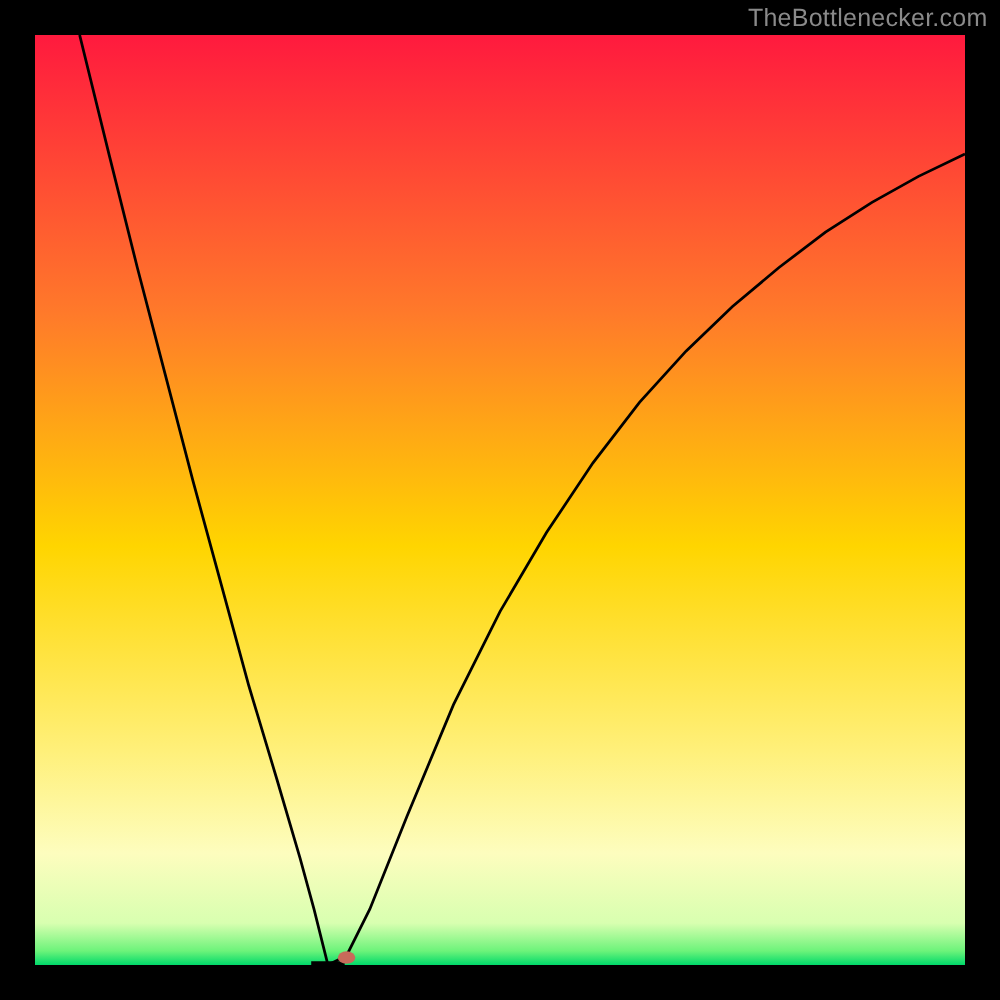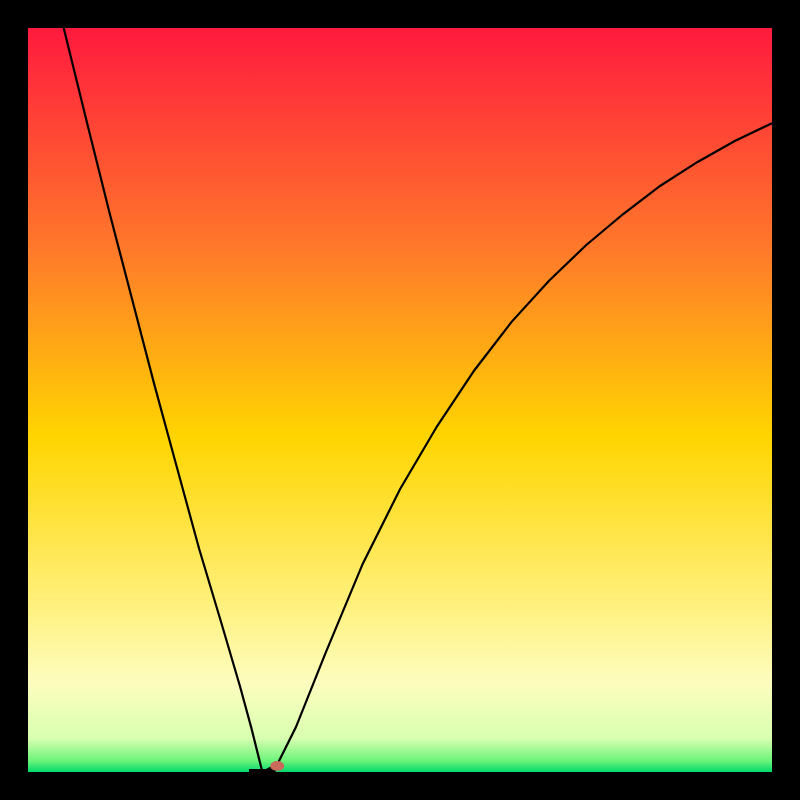--- a/index.html
+++ b/index.html
@@ -55,13 +55,14 @@
             <stop offset="100%" stop-color="#00d96a"></stop>
           </linearGradient>
       </defs>
       <rect id="bg-rect" x="0" y="0" width="744" height="744" fill="url(#bg-grad)"></rect>
       <path id="curve-left" fill="none" stroke="#000" stroke-width="2.2" d="M35.71 0.00 L59.52 96.72 L81.84 186.00 L104.16 271.56 L126.48 357.12 L148.80 438.96 L171.12 520.80 L193.44 595.20 L212.04 658.44 L223.20 699.36 L230.64 729.12 L234.36 744.00"></path>
       <path id="curve-right" fill="none" stroke="#000" stroke-width="2.2" d="M234.36 744.00 L249.24 736.56 L267.84 699.36 L297.60 624.96 L334.80 535.68 L372.00 461.28 L409.20 398.04 L446.40 342.24 L483.60 293.88 L520.80 252.96 L558.00 217.25 L595.20 186.00 L632.40 157.73 L669.60 133.92 L706.80 113.09 L744.00 95.23"></path>
       <path id="flat-seg" fill="none" stroke="#000" stroke-width="3" d="M220.968 742.5 L247.752 742.5"></path>
       <ellipse id="marker" cx="249.24" cy="738.048" rx="7" ry="5" fill="#c96a5a"></ellipse>
     </svg>
   </div>
+  <div class="watermark">TheBottlenecker.com</div>
 </div>
 
 </body></html>

